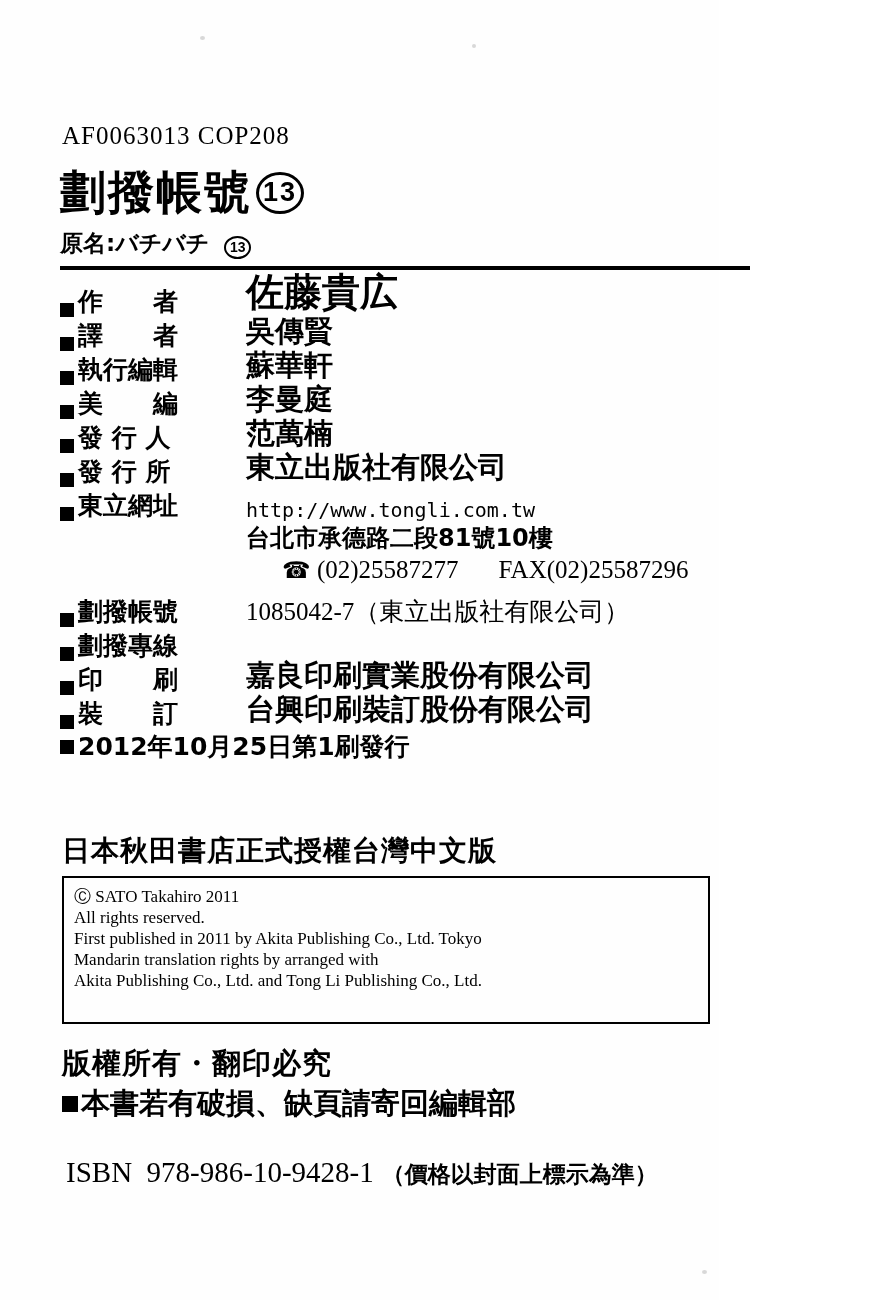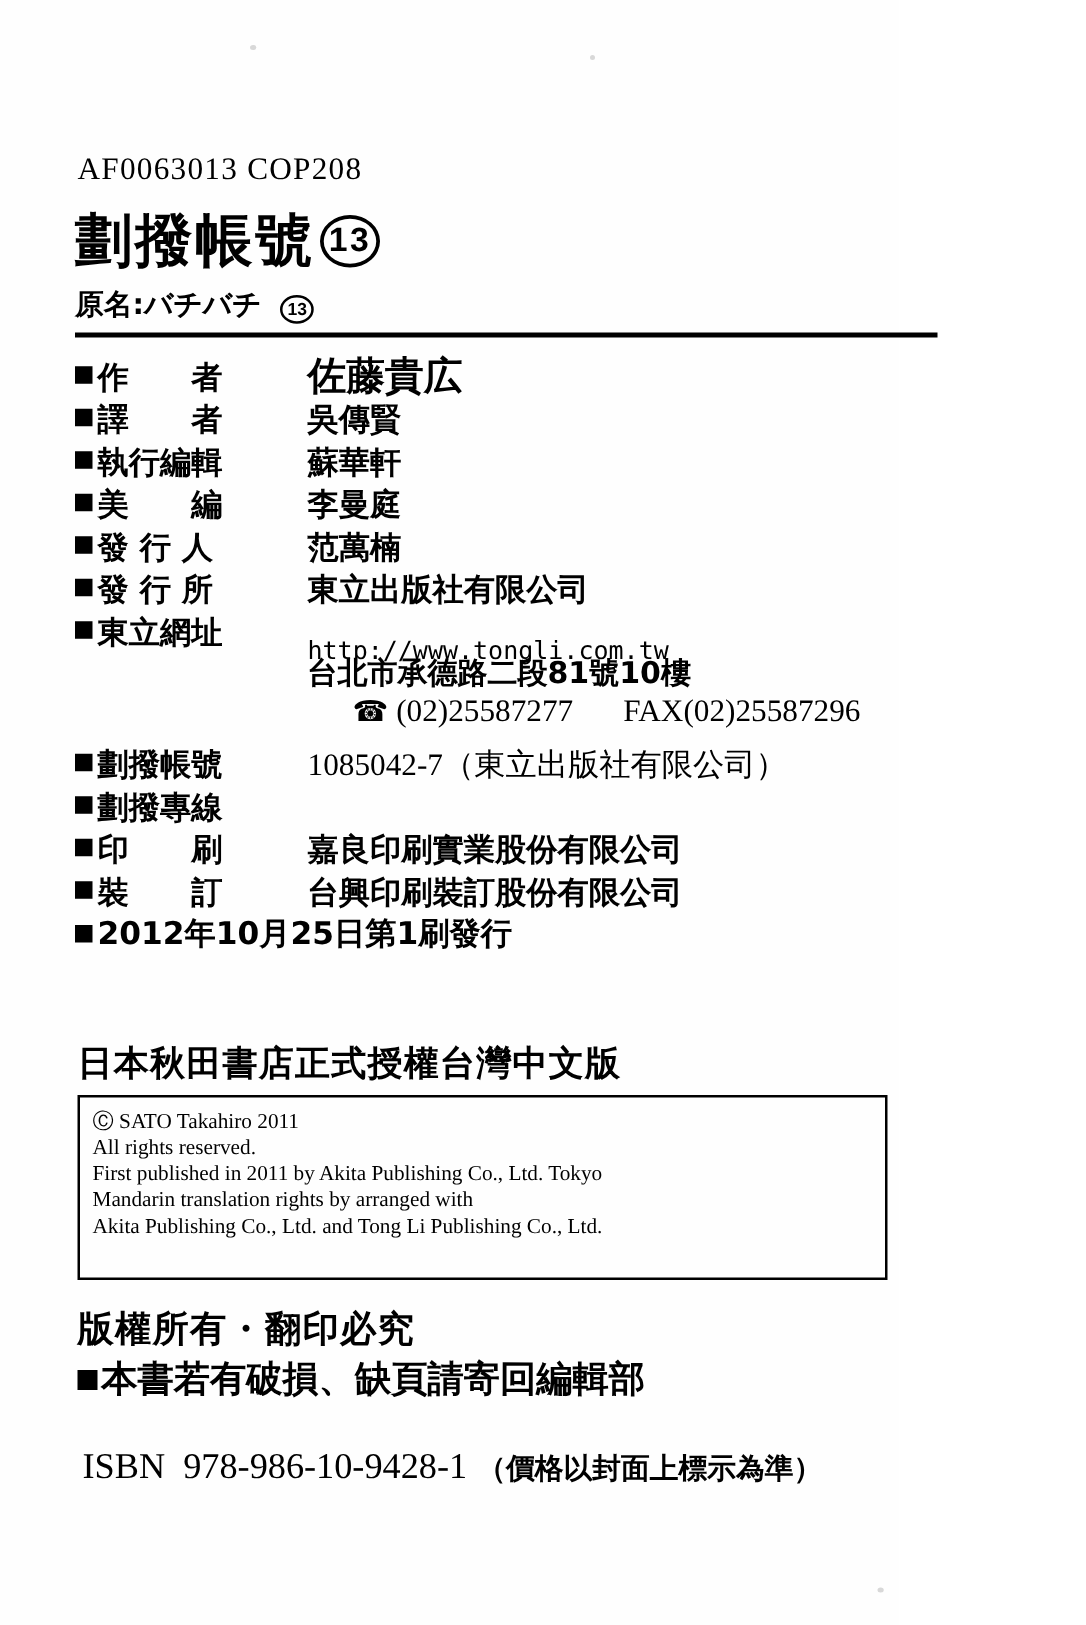--- a/index.html
+++ b/index.html
@@ -86,21 +86,21 @@
     background: #000;
   }
   .credits {
     position: absolute;
     left: 60px;
     top: 284px;
     width: 760px;
   }
   .credit-row {
     display: flex;
-    align-items: center;
+    align-items: flex-end;
     height: 34px;
     font-family: "DejaVu Sans", sans-serif;
   }
   .bullet {
     width: 14px;
     height: 14px;
     background: #000;
     display: inline-block;
     margin-right: 4px;
     flex: 0 0 auto;
@@ -109,26 +109,26 @@
   }
   .clabel {
     width: 168px;
     flex: 0 0 auto;
     font-size: 25px;
     font-weight: bold;
     letter-spacing: 0px;
     white-space: nowrap;
   }
   .cvalue {
-    font-size: 25px;
+    font-size: 29px;
     font-weight: bold;
     white-space: nowrap;
   }
   .cvalue.big {
-    font-size: 31px;
+    font-size: 38px;
   }
   .cvalue.mono {
     font-family: "DejaVu Sans Mono", monospace;
     font-size: 20px;
     font-weight: normal;
     letter-spacing: 0px;
     margin-top: 29px;
   }
   .cvalue.serif {
     font-family: "Liberation Serif", serif;

